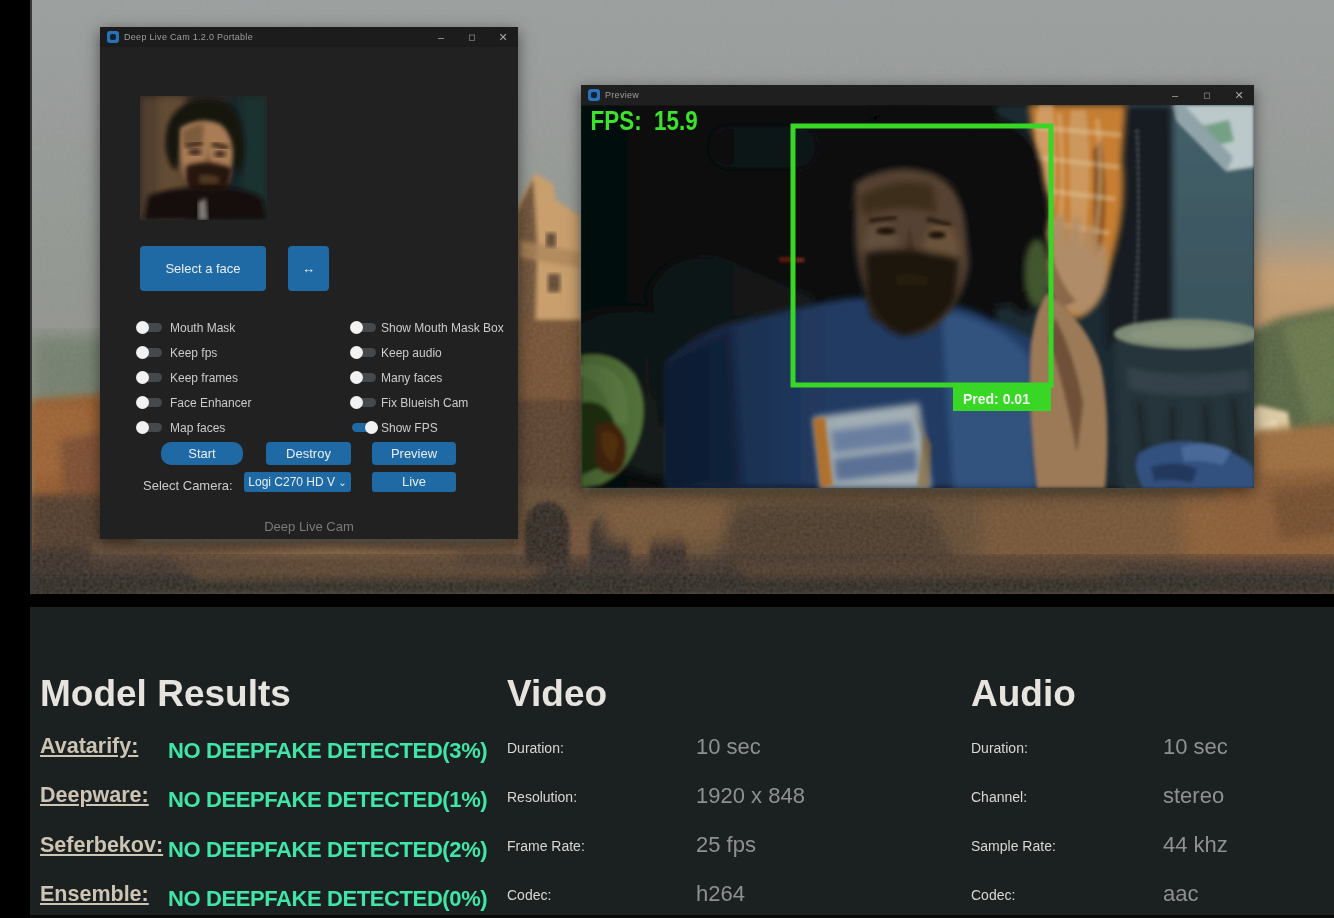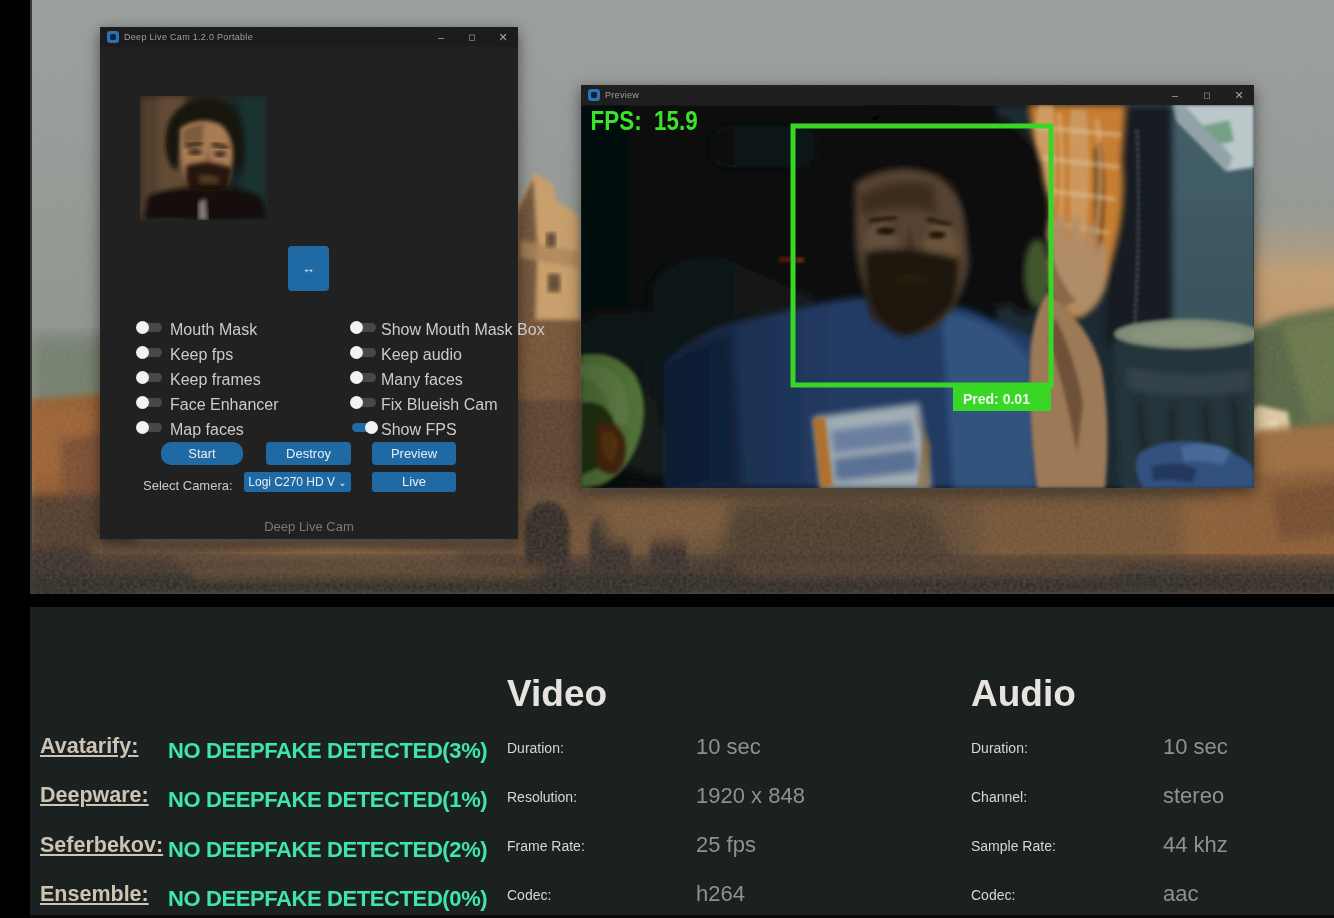--- a/index.html
+++ b/index.html
@@ -14,21 +14,21 @@
   .winbtn{position:absolute;top:0;width:30px;height:20px;color:#a8a8a8;font-size:11px;text-align:center;line-height:20px;}
   .appicon{position:absolute;left:7px;top:4px;width:12px;height:12px;border-radius:3px;background:#2a72b8;}
   .appicon:after{content:"";position:absolute;left:3px;top:3px;width:6px;height:6px;border-radius:2px;background:#123;}
   
   .btn{position:absolute;background:#1f6aa5;color:#e8eef4;border-radius:4px;text-align:center;font-size:13px;}
   
   .tg{position:absolute;width:24px;height:9px;border-radius:5px;background:#46494c;}
   .tg .knob{position:absolute;left:-2px;top:-2px;width:13px;height:13px;border-radius:50%;background:#f2f2f2;}
   .tg.on{background:#1f6aa5;}
   .tg.on .knob{left:13px;}
-  .tlabel{position:absolute;font-size:16px;color:#cbcbcb;white-space:nowrap;}
+  .tlabel{position:absolute;font-size:12px;color:#cbcbcb;white-space:nowrap;}
   
   #strip{left:0;top:594px;width:1334px;height:13px;background:#010101;}
   #panel{left:0;top:607px;width:1334px;height:311px;background:#1b2121;}
   #panel .h{position:absolute;font-size:37px;font-weight:bold;color:#e7e3de;letter-spacing:0px;}
   .mlabel{position:absolute;font-size:21.5px;font-weight:bold;color:#cdc4b4;text-decoration:underline;white-space:nowrap;}
   .mval{position:absolute;font-size:22px;font-weight:bold;color:#3fe6a8;letter-spacing:-0.4px;white-space:nowrap;}
   .vlabel{position:absolute;font-size:14px;font-weight:normal;color:#d9d6d1;white-space:nowrap;}
   .vval{position:absolute;font-size:22px;color:#8f9091;white-space:nowrap;}
 </style>
 </head>
@@ -136,20 +136,21 @@
       <path d="M42,36 Q52,28 64,28 L62,50 Q50,44 44,52 Z" fill="#7d5c3d" filter="url(#fb)"></path>
       <path d="M46,50 L62,47 M72,48 L88,52" stroke="#2c1c12" stroke-width="4" filter="url(#fb)"></path>
       <ellipse cx="55" cy="56" rx="7" ry="3" fill="#38241a" filter="url(#fb)"></ellipse>
       <ellipse cx="80" cy="58" rx="6" ry="3" fill="#38241a" filter="url(#fb)"></ellipse>
       <path d="M68,52 L72,72 L62,76 Z" fill="#8a6342" filter="url(#fb)"></path>
       <path d="M46,70 Q66,62 92,72 L88,94 Q76,110 62,108 Q50,102 46,86 Z" fill="#261910" filter="url(#fb)"></path>
       <path d="M58,80 Q68,76 80,82 L78,88 L60,88 Z" fill="#503824" filter="url(#fb)"></path>
       <path d="M8,100 Q40,88 68,94 Q100,88 122,102 L127,124 L4,124 Z" fill="#15110d" filter="url(#fb)"></path>
       <path d="M58,106 L66,102 L68,124 L58,124 Z" fill="#9a968e" filter="url(#fb)" opacity="0.8"></path>
     </svg>
+    <div class="btn" style="left:40px;top:219px;width:126px;height:45px;line-height:45px;">Select a face</div>
     <div class="btn" style="left:188px;top:219px;width:41px;height:45px;line-height:45px;">↔</div>
 
     <div class="tg" style="left:38px;top:296px;">
         <div class="knob"></div>
       </div>
       <div class="tlabel" style="left:70px;top:294px;">Mouth Mask</div>
     <div class="tg" style="left:38px;top:321px;">
         <div class="knob"></div>
       </div>
       <div class="tlabel" style="left:70px;top:319px;">Keep fps</div>
@@ -308,20 +309,21 @@
       </g>
 
       <rect x="212" y="21" width="258" height="259" fill="none" stroke="#38d725" stroke-width="5"></rect>
       <rect x="372" y="282" width="98" height="24" fill="#38d725"></rect>
       <text x="382" y="299" font-size="14" font-weight="bold" fill="#eef6ee" font-family="Liberation Sans,sans-serif">Pred: 0.01</text>
       <text x="12" y="25" transform="scale(0.8,1)" font-size="28" font-weight="bold" fill="#3ce32c" letter-spacing="0" font-family="Liberation Sans,sans-serif">FPS:&nbsp;&nbsp;15.9</text>
     </svg>
   </div>
   <div id="strip" class="abs"></div>
   <div id="panel" class="abs">
+    <div class="h" style="left:10px;top:66px;">Model Results</div>
     <div class="mlabel" style="left:10px;top:127px;">Avatarify:</div>
       <div class="mval" style="left:138px;top:131px;">NO DEEPFAKE DETECTED(3%)</div>
     <div class="mlabel" style="left:10px;top:176px;">Deepware:</div>
       <div class="mval" style="left:138px;top:180px;">NO DEEPFAKE DETECTED(1%)</div>
     <div class="mlabel" style="left:10px;top:226px;">Seferbekov:</div>
       <div class="mval" style="left:138px;top:230px;">NO DEEPFAKE DETECTED(2%)</div>
     <div class="mlabel" style="left:10px;top:275px;">Ensemble:</div>
       <div class="mval" style="left:138px;top:279px;">NO DEEPFAKE DETECTED(0%)</div>
 
     <div class="h" style="left:477px;top:66px;">Video</div>

